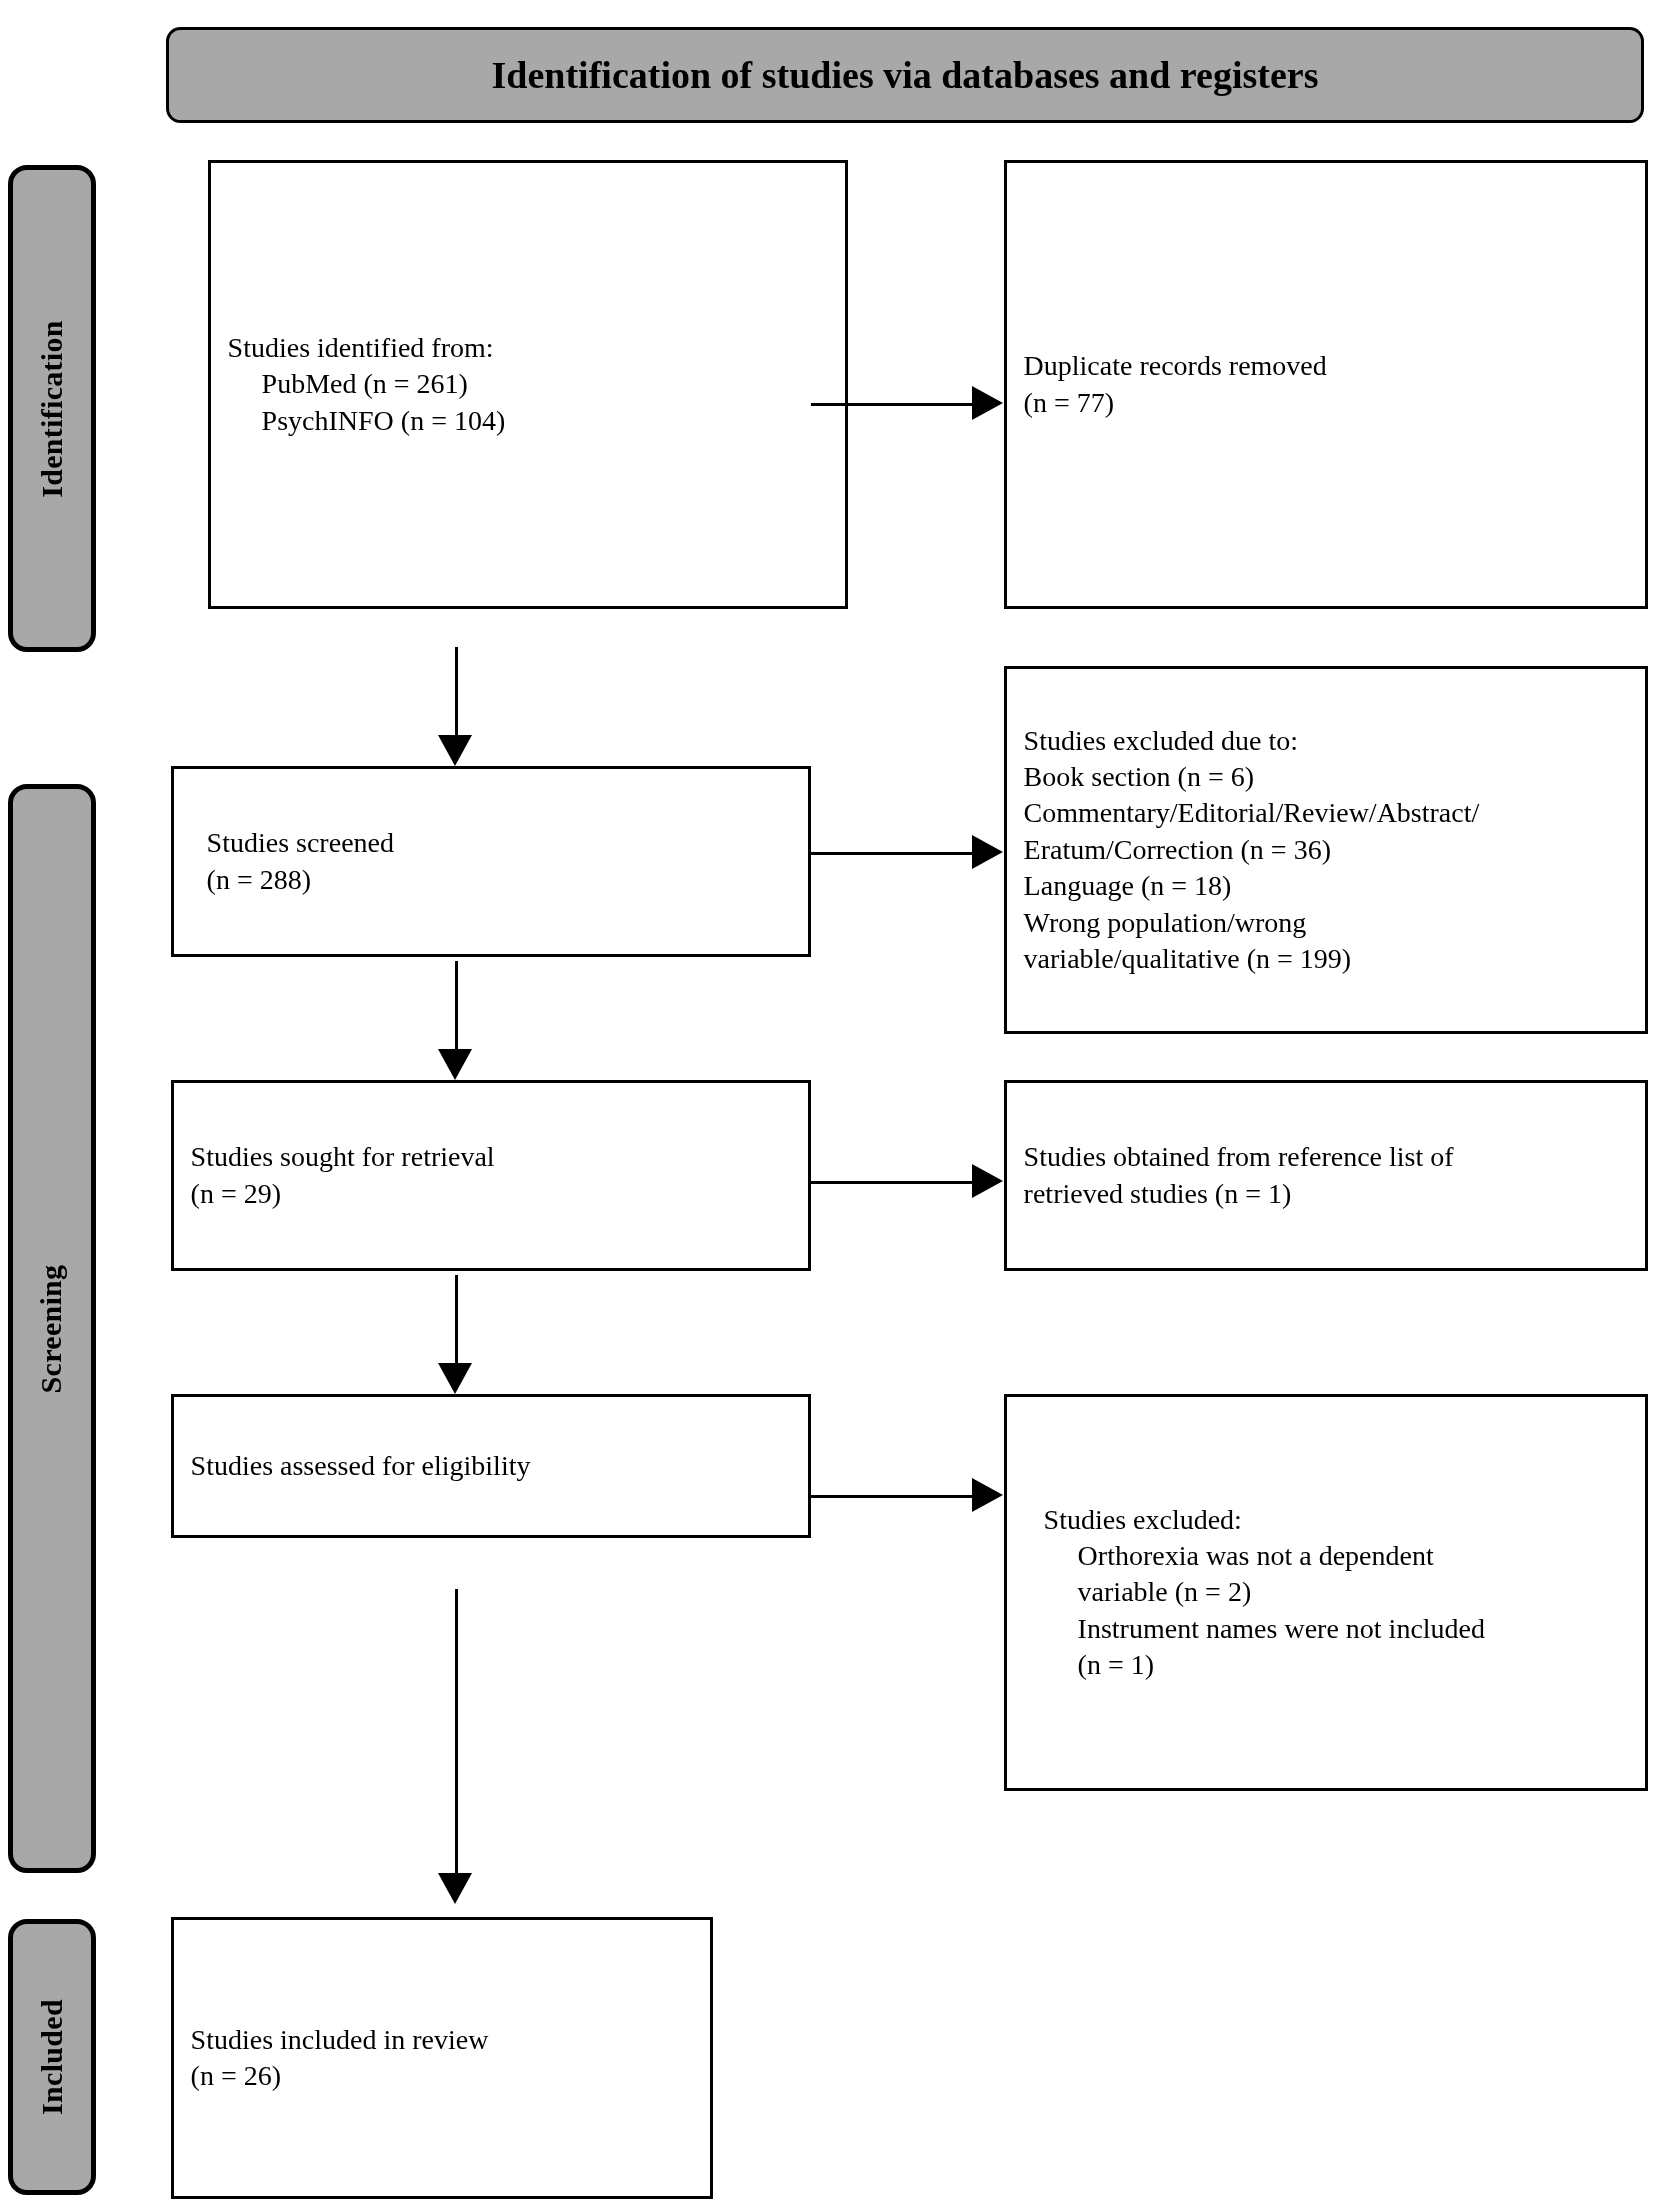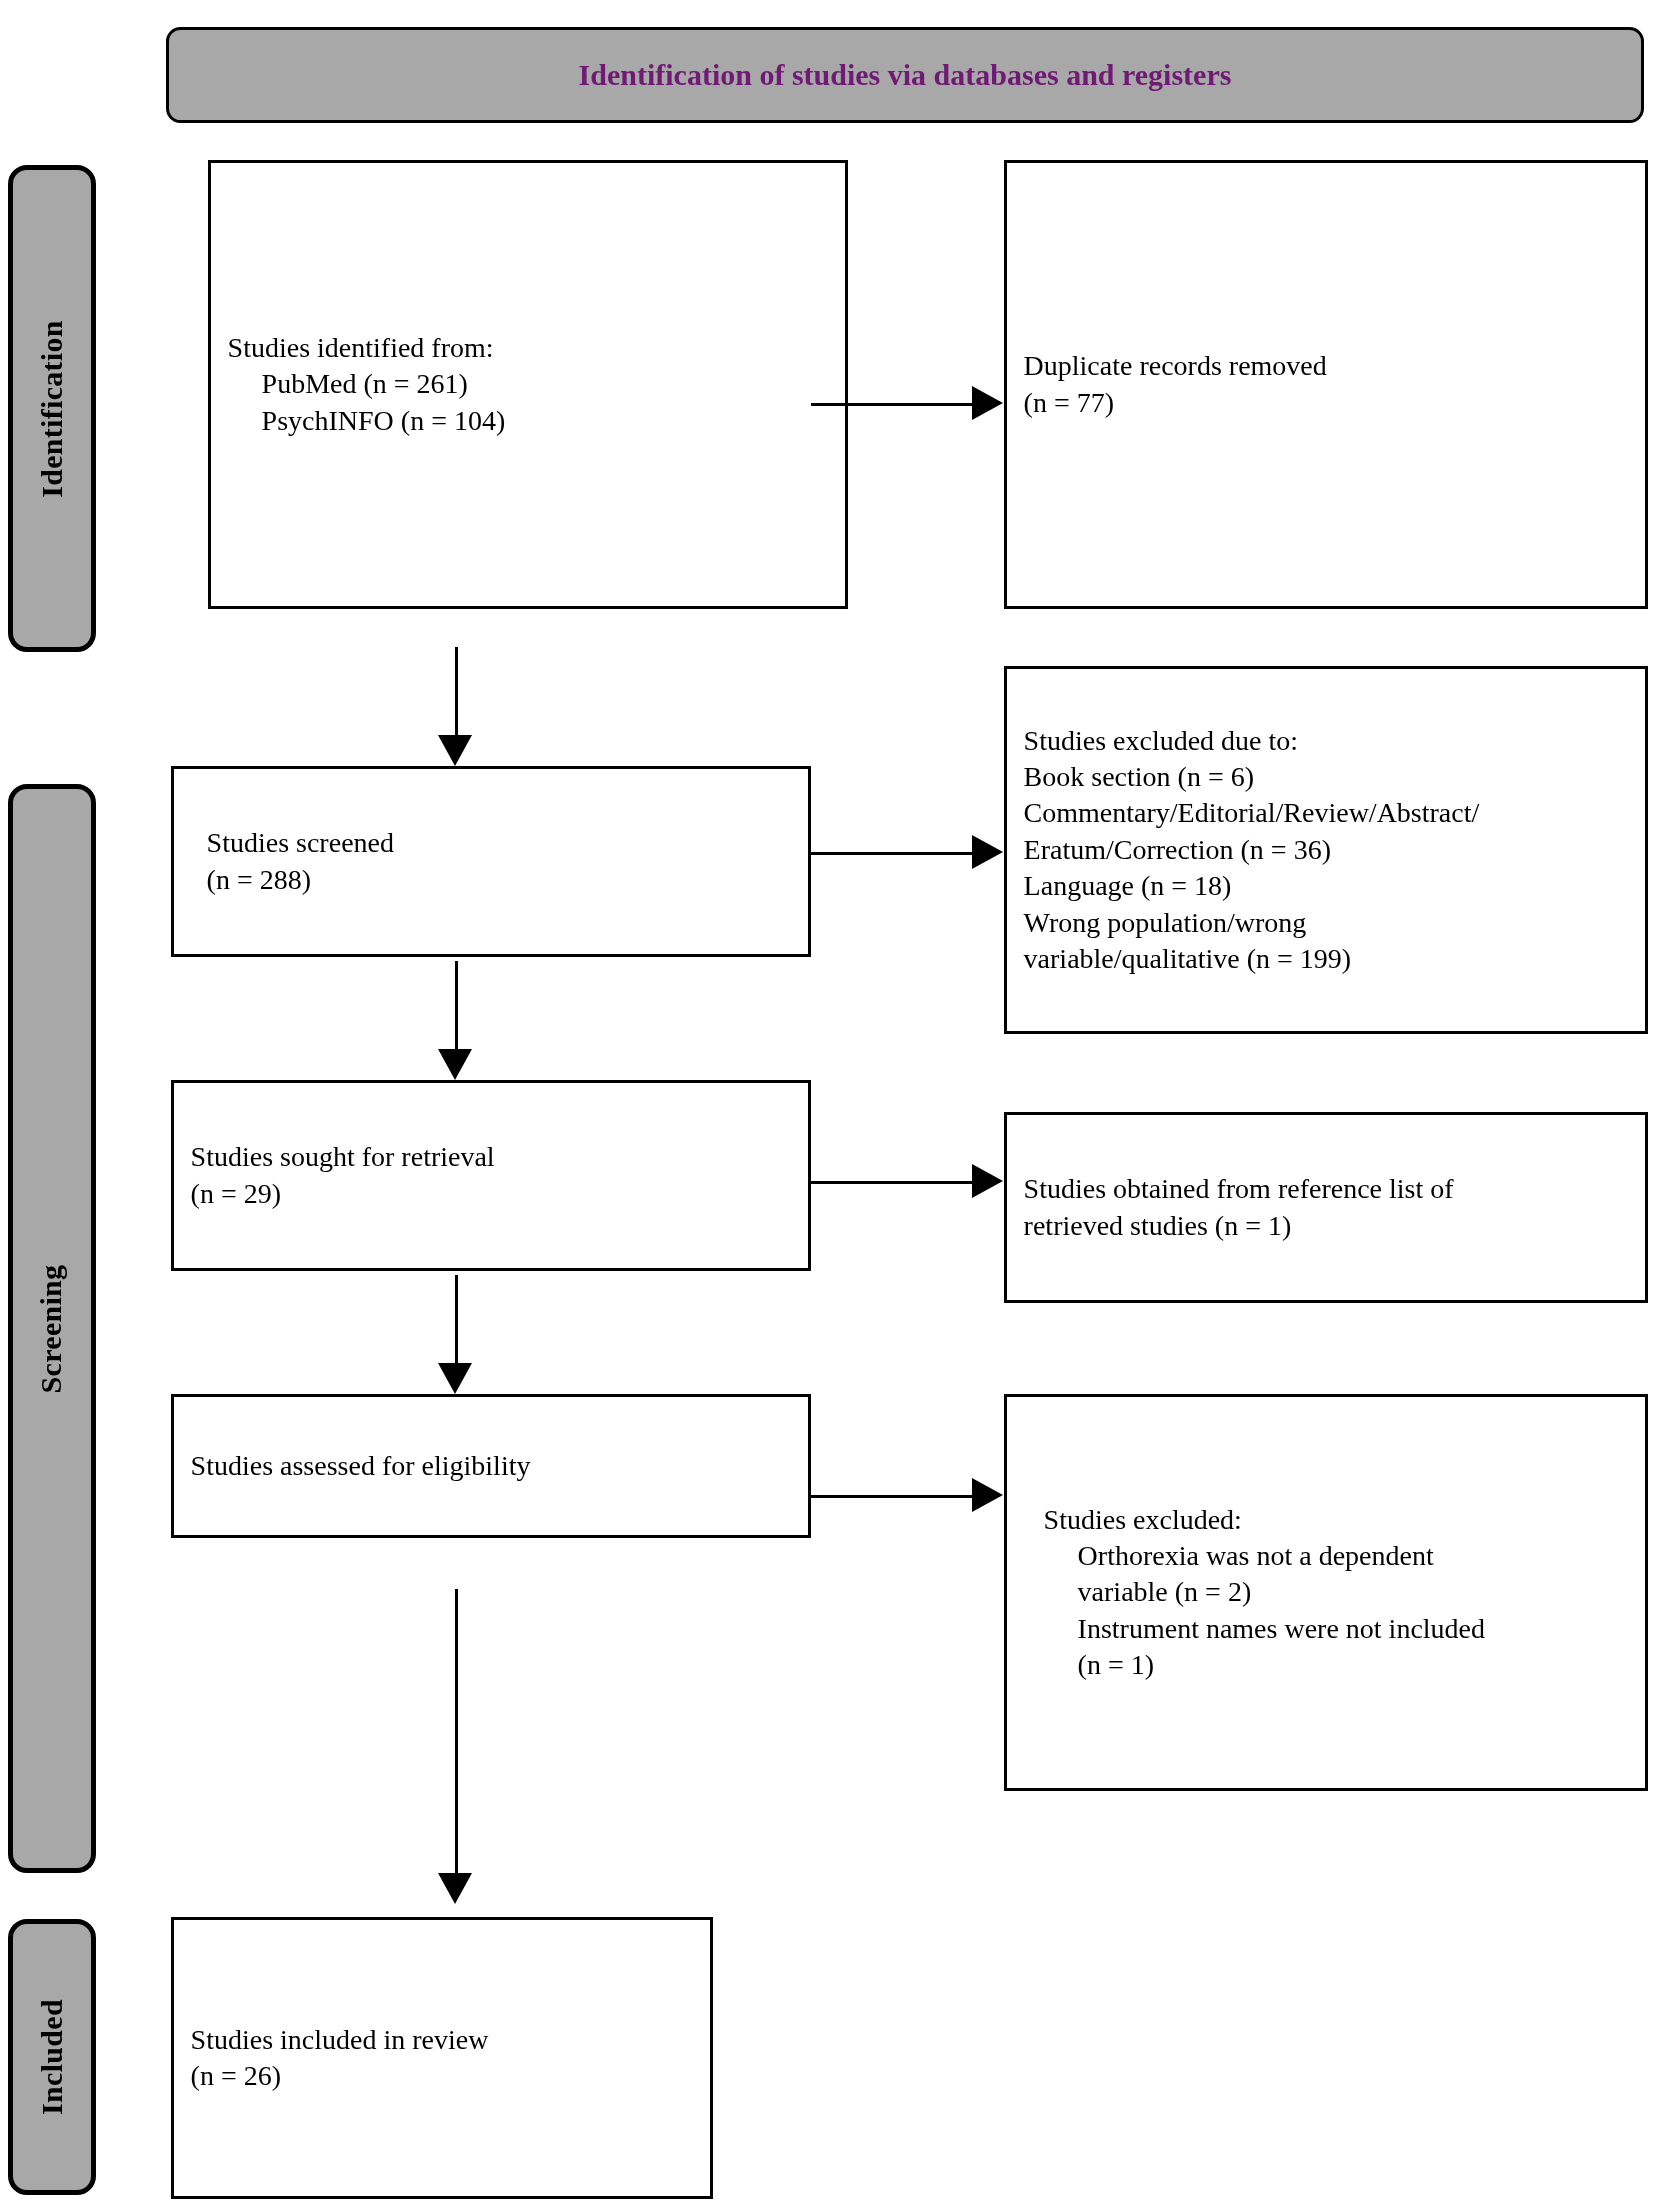--- a/index.html
+++ b/index.html
@@ -44,22 +44,22 @@
     background: #a8a8a8;
     border: 3.9px solid #000000;
     border-radius: 14.4px;
     box-sizing: border-box;
     display: flex;
     align-items: center;
     justify-content: center;
   }
   .header-banner .header-text {
     font-weight: bold;
-    font-size: 30px;
-    color: #701a75;
+    font-size: 38px;
+    color: #000000;
     line-height: 1;
   }
 
   
   .flow-box {
     position: absolute;
     background: #ffffff;
     border: 3.9px solid #000000;
     box-sizing: border-box;
     display: flex;
@@ -197,21 +197,21 @@
     <div class="head" style="top:88px;"></div>
   </div>
 
   <div class="flow-box" style="left:171px; top:1080px; width:640px; height:191px;">
     <div class="box-lines">
       <div class="box-line">Studies sought for retrieval</div>
       <div class="box-line">(n = 29)</div>
     </div>
   </div>
 
-  <div class="flow-box" style="left:1004px; top:1080px; width:644px; height:191px;margin-top:32px;">
+  <div class="flow-box" style="left:1004px; top:1080px; width:644px; height:191px;">
     <div class="box-lines">
       <div class="box-line">Studies obtained from reference list of</div>
       <div class="box-line">retrieved studies (n = 1)</div>
     </div>
   </div>
 
   <div class="arrow-h" style="left:811px; top:1181px; width:192px;">
     <div class="shaft" style="width:161px;"></div>
     <div class="head" style="left:161px;"></div>
   </div>

